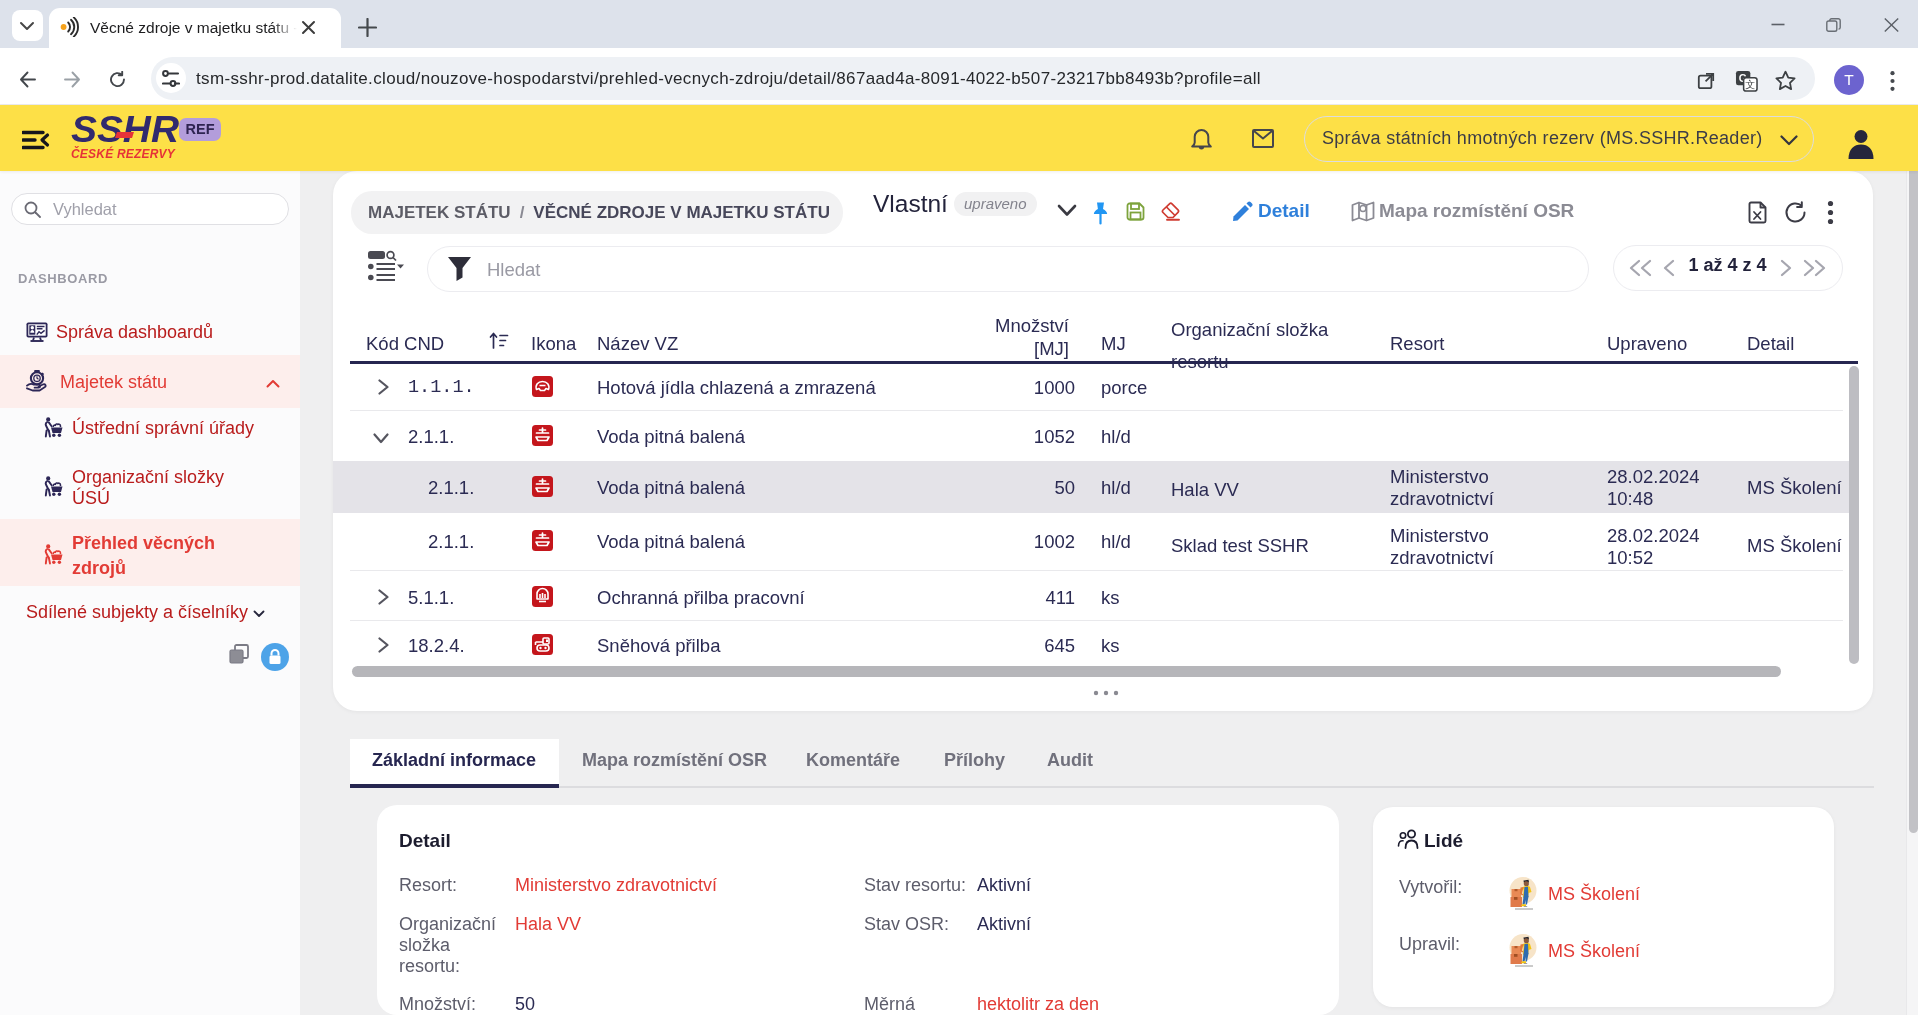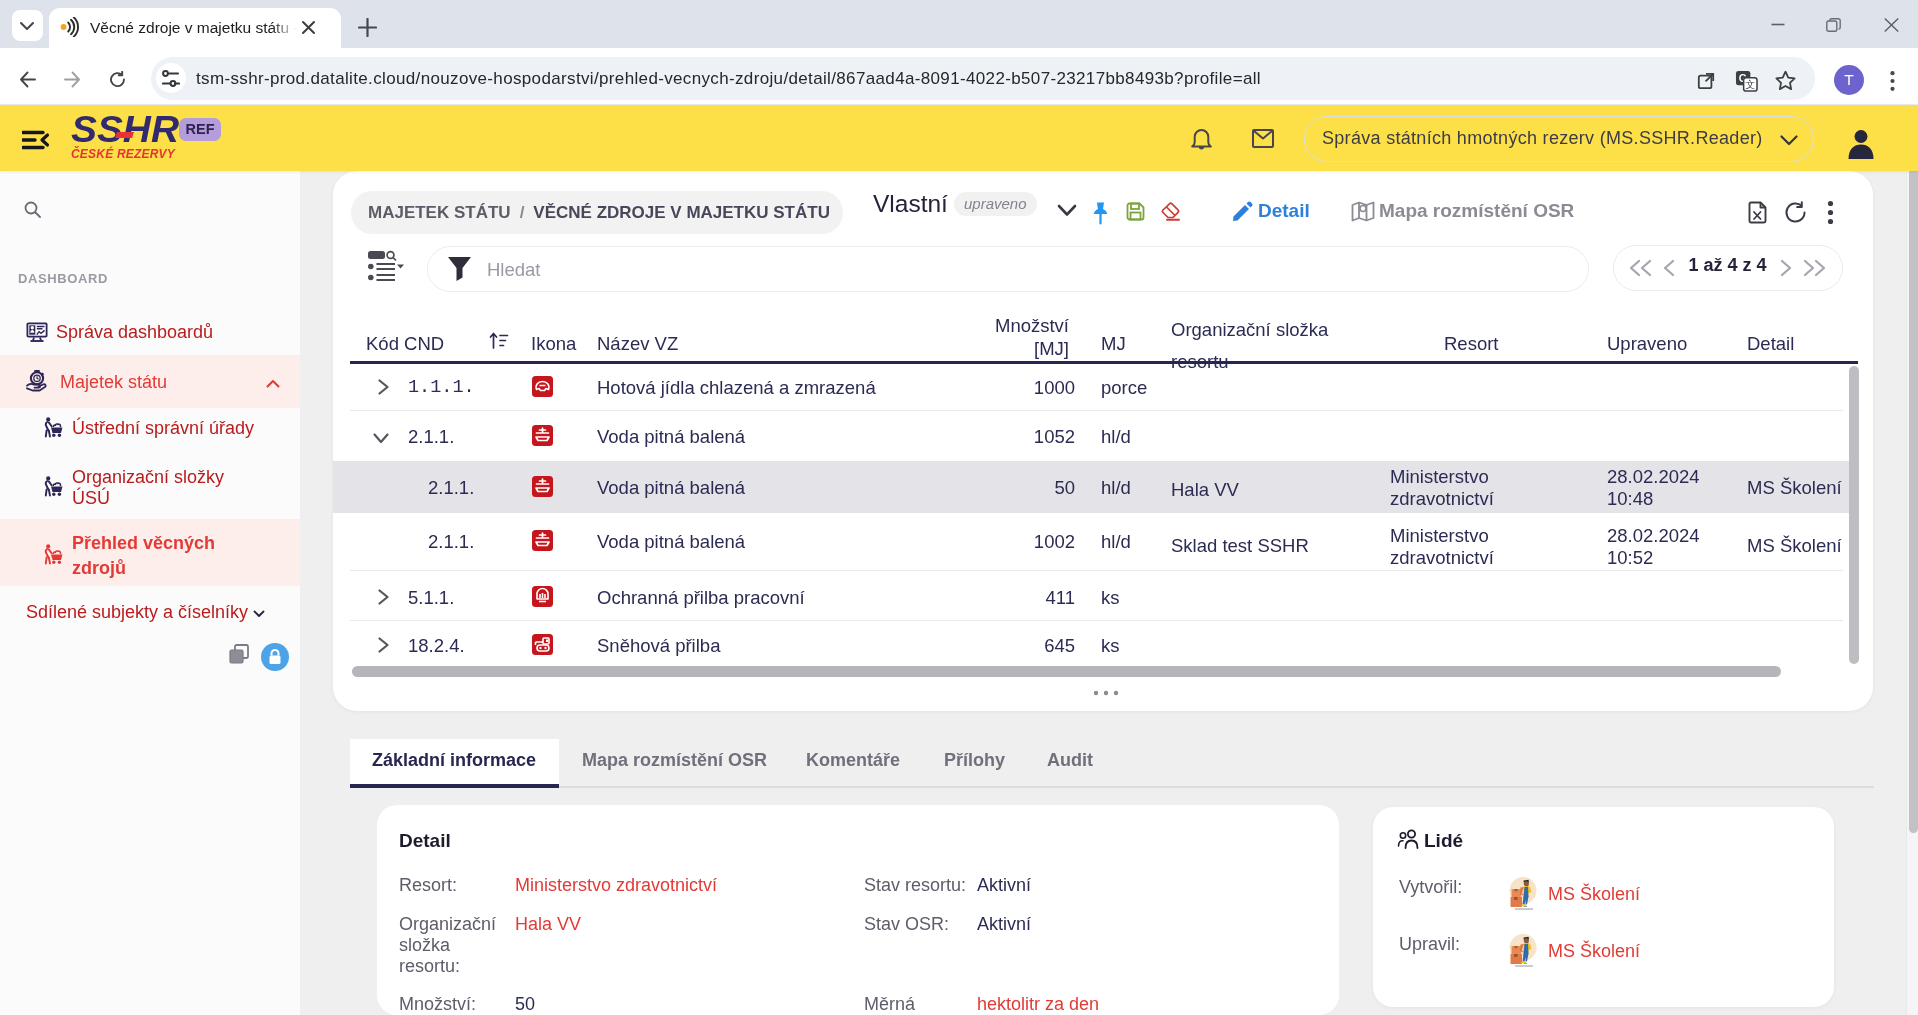--- a/index.html
+++ b/index.html
@@ -156,20 +156,21 @@
   <svg class="abs" style="left:1780px;top:30px" width="18" height="11" viewBox="0 0 18 11">
       <path d="M1.5 1.5 L9 9 L16.5 1.5" fill="none" stroke="#35353f" stroke-width="2.2" stroke-linecap="round" stroke-linejoin="round"></path>
     </svg>
   <svg class="abs" style="left:1845px;top:22px" width="32" height="32" viewBox="0 0 32 32">
     <circle cx="16" cy="9.5" r="6.5" fill="#26263c"></circle>
     <path d="M3.5 32 C3.5 22 9 17.5 16 17.5 C23 17.5 28.5 22 28.5 32 Z" fill="#26263c"></path>
   </svg>
 </div>
 
 <div class="abs" id="sidebar">
+  <div class="abs" id="sbsearch">Vyhledat</div>
   <svg class="abs" style="left:24px;top:30px" width="17" height="17" viewBox="0 0 17 17">
       <circle cx="7" cy="7" r="5.5" fill="none" stroke="#6a6a74" stroke-width="1.8"></circle>
       <path d="M11.5 11.5 L16 16" stroke="#6a6a74" stroke-width="1.8" stroke-linecap="round"></path>
     </svg>
   <div class="abs sbhead" style="left:18px;top:100px;">DASHBOARD</div>
 
   <svg class="abs" style="left:26px;top:151px" width="22" height="20" viewBox="0 0 22 20">
     <rect x="0.5" y="0.5" width="21" height="15" rx="1.8" fill="#2d2757"></rect>
     <rect x="2.3" y="2.3" width="17.4" height="11.4" fill="#fff"></rect>
     <rect x="3.3" y="3.3" width="6" height="9.4" fill="#2d2757"></rect>
@@ -332,21 +333,21 @@
   <div class="th" style="left:33px;top:162px;">Kód CND</div>
   <svg class="abs" style="left:156px;top:160px" width="20" height="19" viewBox="0 0 20 19">
     <path d="M4.5 17 V3 M1.5 6 L4.5 2.5 L7.5 6" fill="none" stroke="#2b2b53" stroke-width="1.7" stroke-linecap="round" stroke-linejoin="round"></path>
     <path d="M11 4.5 H18.5 M11 9.5 H16.5 M11 14.5 H14.5" stroke="#2b2b53" stroke-width="1.7" stroke-linecap="round"></path>
   </svg>
   <div class="th" style="left:198px;top:162px;">Ikona</div>
   <div class="th" style="left:264px;top:162px;">Název VZ</div>
   <div class="th" style="left:636px;top:143px;width:100px;text-align:right;line-height:23px;">Množství<br>[MJ]</div>
   <div class="th" style="left:768px;top:162px;">MJ</div>
   <div class="th" style="left:838px;top:143px;line-height:32px;">Organizační složka<br>resortu</div>
-  <div class="th" style="left:1111px;top:162px;">Resort</div>
+  <div class="th" style="left:1057px;top:162px;">Resort</div>
   <div class="th" style="left:1274px;top:162px;">Upraveno</div>
   <div class="th" style="left:1414px;top:162px;">Detail</div>
   <div class="abs" style="left:17px;top:190px;width:1508px;height:2.5px;background:#262650;"></div>
 
   <div class="abs" style="left:0;top:290px;width:1526px;height:52px;background:#e4e3e8;"></div>
   <div class="row-divider" style="top:239px;"></div>
   <div class="row-divider" style="top:399px;"></div>
   <div class="row-divider" style="top:449px;"></div>
 
   <svg class="abs" style="left:42px;top:208px" width="16" height="16" viewBox="0 0 16 16">

